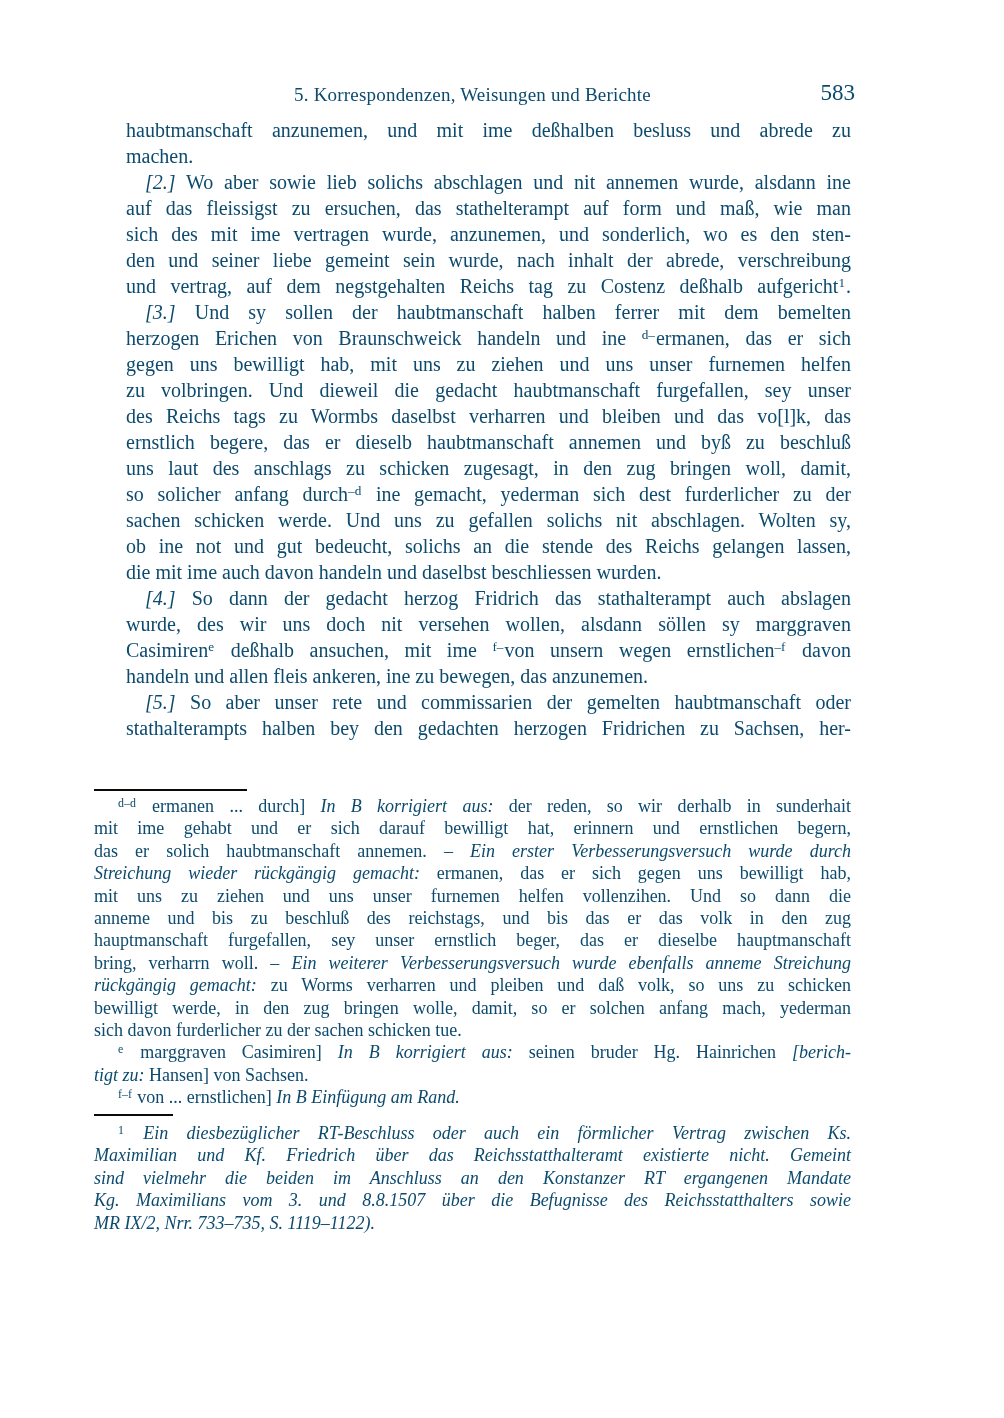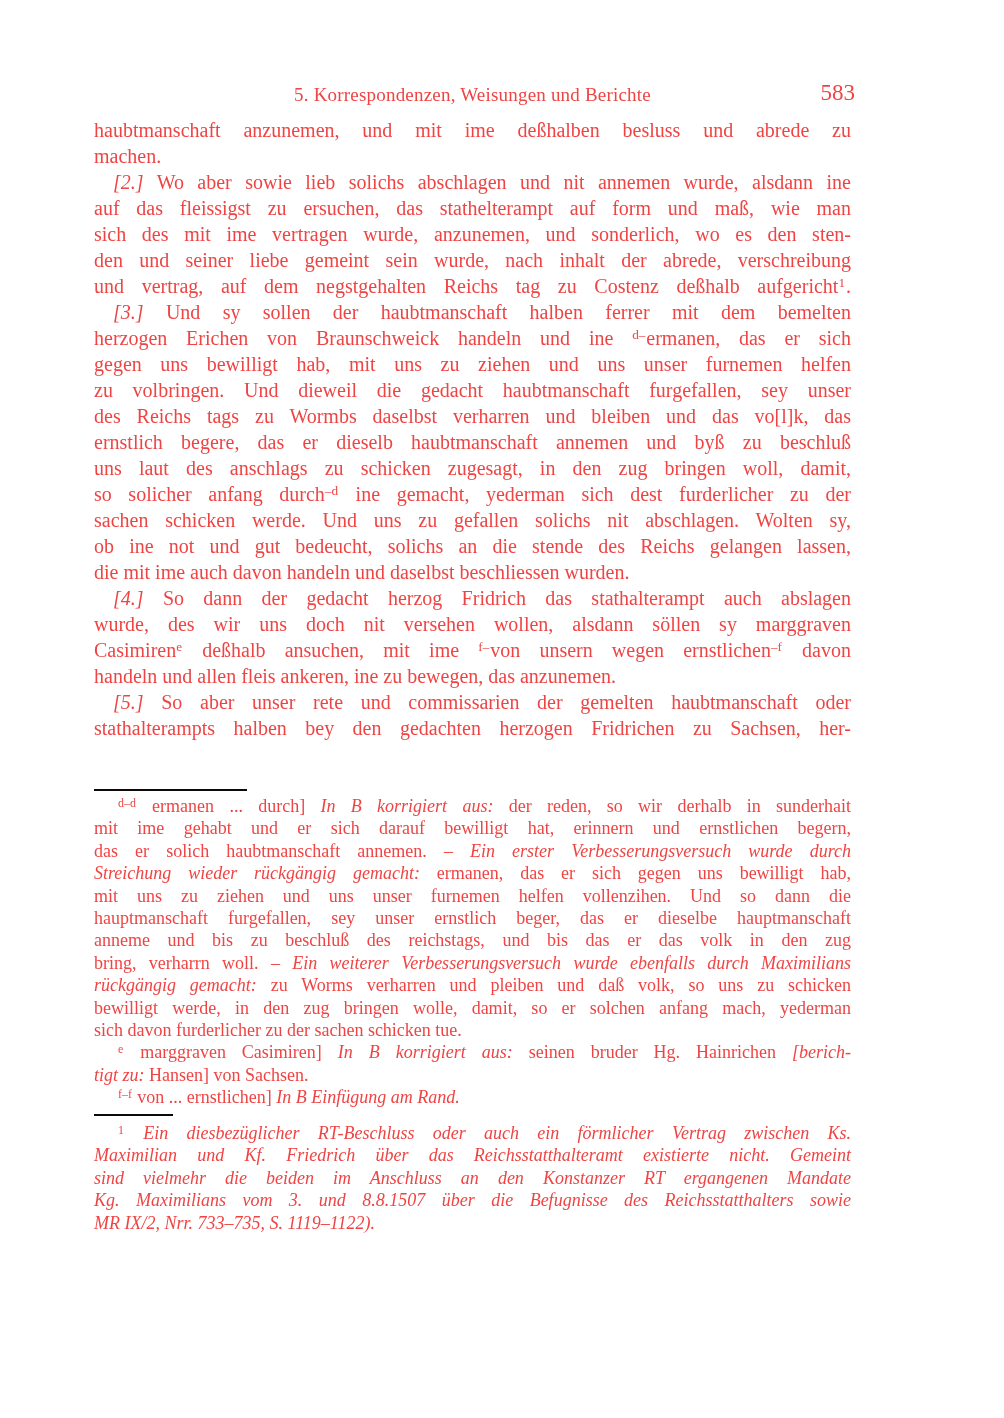--- a/index.html
+++ b/index.html
@@ -5,21 +5,21 @@
   html, body {
     margin: 0;
     padding: 0;
     background: #ffffff;
   }
   .page {
     position: relative;
     width: 1004px;
     height: 1418px;
     background: #ffffff;
-    color: #ef4444;
+    color: #0c4a6e;
     font-family: "Liberation Serif", "DejaVu Serif", serif;
     overflow: hidden;
   }
   .header {
     position: absolute;
     left: 94px;
     top: 84px;
     width: 757px;
     height: 26px;
   }
@@ -38,20 +38,21 @@
   }
   .body-block {
     position: absolute;
     left: 94px;
     top: 117px;
     width: 757px;
   }
   .body-block .line {
     font-size: 20px;
     line-height: 26px;
+    margin-left: 32px;
   }
   .small-block .line {
     font-size: 18px;
     line-height: 22.4px;
   }
   .apparatus {
     position: absolute;
     left: 94px;
     top: 795px;
     width: 757px;
@@ -136,23 +137,23 @@
 
   <div class="rule rule1"></div>
 
   <div class="small-block apparatus">
       <div>
         <div class="line fl"><sup>d–d</sup><span> ermanen ... durch] </span><span class="it">In B korrigiert aus:</span><span> der reden, so wir derhalb in sunderhait</span></div>
         <div class="line"><span>mit ime gehabt und er sich darauf bewilligt hat, erinnern und ernstlichen begern,</span></div>
         <div class="line"><span>das er solich haubtmanschaft annemen. – </span><span class="it">Ein erster Verbesserungsversuch wurde durch</span></div>
         <div class="line"><span class="it">Streichung wieder rückgängig gemacht:</span><span> ermanen, das er sich gegen uns bewilligt hab,</span></div>
         <div class="line"><span>mit uns zu ziehen und uns unser furnemen helfen vollenzihen. Und so dann die</span></div>
+        <div class="line"><span>anneme und bis zu beschluß des reichstags, und bis das er das volk in den zug</span></div>
         <div class="line"><span>hauptmanschaft furgefallen, sey unser ernstlich beger, das er dieselbe hauptmanschaft</span></div>
-        <div class="line"><span>anneme und bis zu beschluß des reichstags, und bis das er das volk in den zug</span></div>
-        <div class="line"><span>bring, verharrn woll. – </span><span class="it">Ein weiterer Verbesserungsversuch wurde ebenfalls durch Maximilians</span></div>
+        <div class="line"><span>bring, verharrn woll. – </span><span class="it">Ein weiterer Verbesserungsversuch wurde ebenfalls anneme Streichung</span></div>
         <div class="line"><span class="it">rückgängig gemacht:</span><span> zu Worms verharren und pleiben und daß volk, so uns zu schicken</span></div>
         <div class="line"><span>bewilligt werde, in den zug bringen wolle, damit, so er solchen anfang mach, yederman</span></div>
         <div class="line last"><span>sich davon furderlicher zu der sachen schicken tue.</span></div>
       </div>
       <div>
         <div class="line fl"><sup>e</sup><span> marggraven Casimiren] </span><span class="it">In B korrigiert aus:</span><span> seinen bruder Hg. Hainrichen </span><span class="it">[berich-</span></div>
         <div class="line last"><span class="it">tigt zu:</span><span> Hansen] von Sachsen.</span></div>
       </div>
       <div>
         <div class="line last fl"><sup>f–f</sup><span> von ... ernstlichen] </span><span class="it">In B Einfügung am Rand.</span></div>

